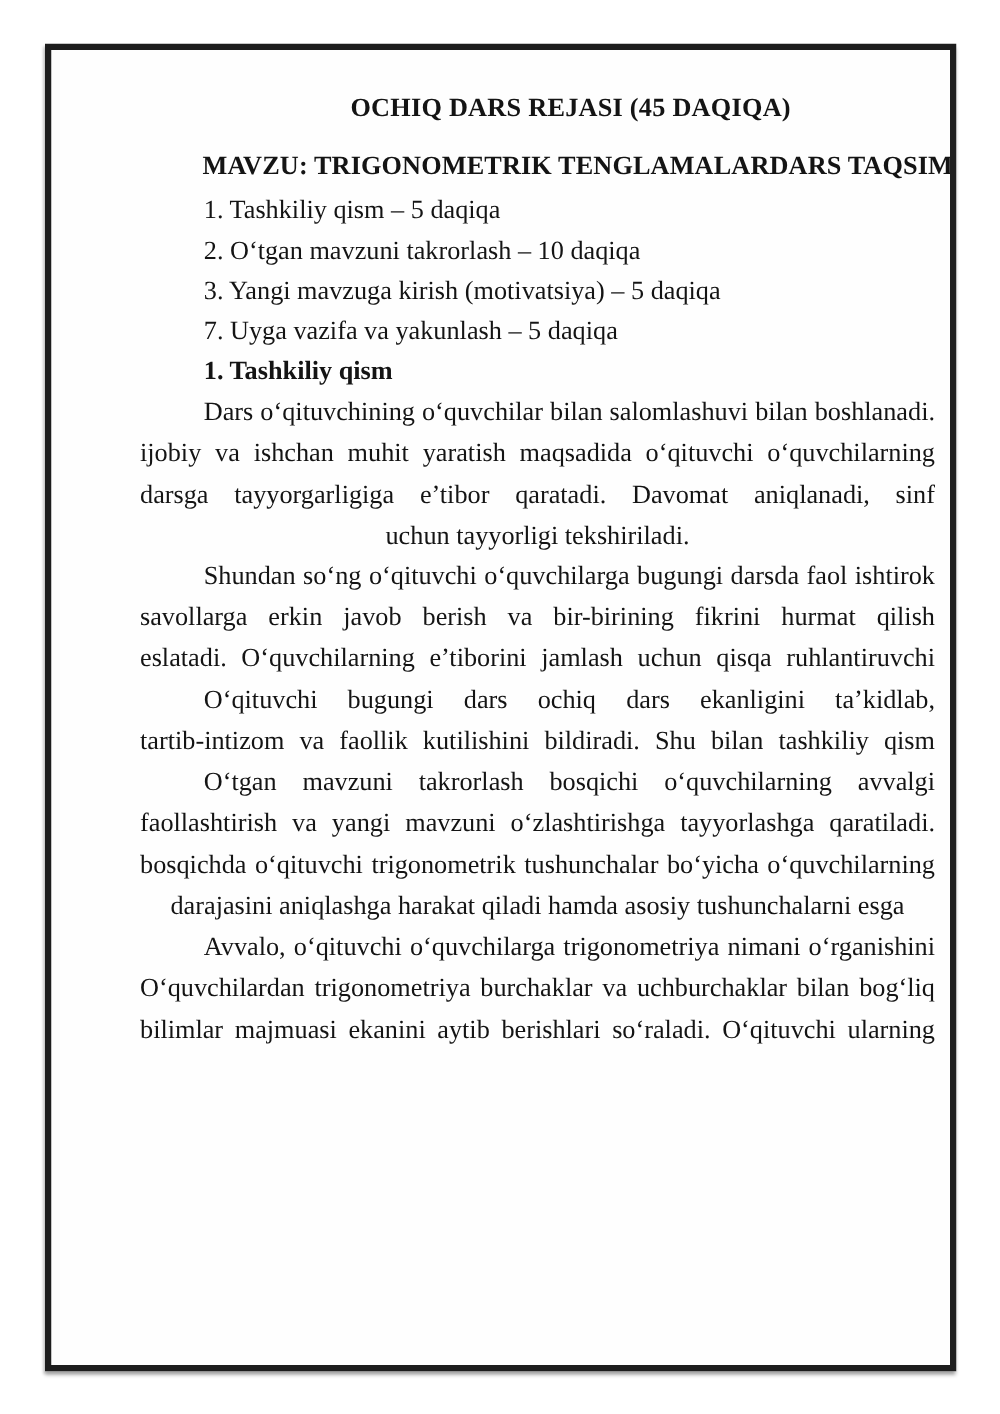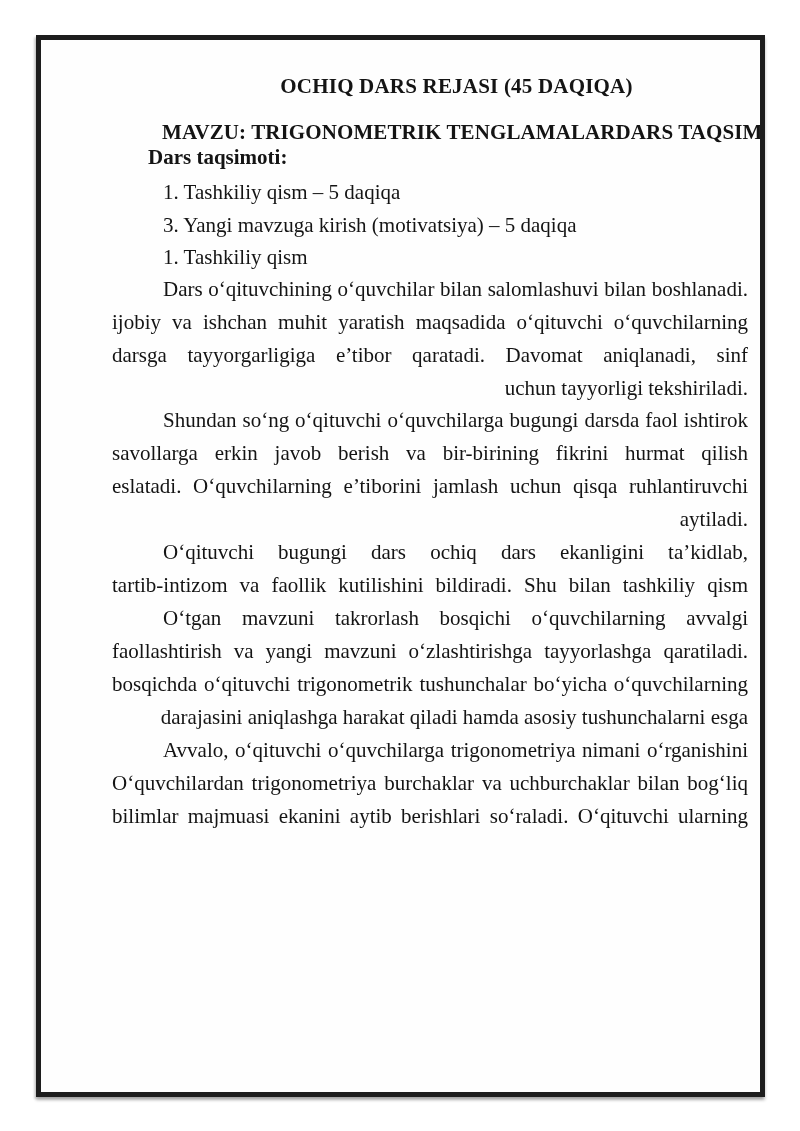--- a/index.html
+++ b/index.html
@@ -52,69 +52,69 @@
   .schedule-list {
     margin-top: 6px;
     font-family: Liberation Serif, serif;
   }
   .schedule-item {
     text-indent: 51px;
     max-height: 33px;
     overflow: hidden;
   }
   .section-heading {
-    font-weight: normal;
+    font-weight: bold;
     text-indent: 51px;
     max-height: 33px;
     overflow: hidden;
   }
   .para { margin: 0; }
   .ln {
     max-height: 33px;
     overflow: hidden;
-    text-align: right;
+    text-align: center;
   }
   
   .jl {
     text-align: justify;
     text-align-last: justify;
   }
   
   .fl { text-indent: 51px; }
 </style>
 </head>
 <body>
 
 <div class="page-frame">
 
   <div class="doc-title">OCHIQ DARS REJASI (45 DAQIQA)</div>
 
   <div class="topic-line">MAVZU: TRIGONOMETRIK TENGLAMALARDARS TAQSIMOTI</div>
 
-  <div class="schedule-heading">Dars taqsimoti:</div>
 
   <div class="schedule-list">
     <div class="schedule-item">1. Tashkiliy qism – 5 daqiqa</div>
+    <div class="schedule-item">2. O‘tgan mavzuni takrorlash – 10 daqiqa</div>
     <div class="schedule-item">3. Yangi mavzuga kirish (motivatsiya) – 5 daqiqa</div>
+    <div class="schedule-item">7. Uyga vazifa va yakunlash – 5 daqiqa</div>
   </div>
 
   <div class="section-heading">1. Tashkiliy qism</div>
 
   <div class="para">
     <div class="ln jl fl">Dars o‘qituvchining o‘quvchilar bilan salomlashuvi bilan boshlanadi. Sinfda</div>
     <div class="ln jl">ijobiy va ishchan muhit yaratish maqsadida o‘qituvchi o‘quvchilarning kayfiyati va</div>
     <div class="ln jl">darsga tayyorgarligiga e’tibor qaratadi. Davomat aniqlanadi, sinf xonasining dars</div>
     <div class="ln">uchun tayyorligi tekshiriladi.</div>
   </div>
 
   <div class="para">
     <div class="ln jl fl">Shundan so‘ng o‘qituvchi o‘quvchilarga bugungi darsda faol ishtirok etish,</div>
     <div class="ln jl">savollarga erkin javob berish va bir-birining fikrini hurmat qilish muhimligini</div>
     <div class="ln jl">eslatadi. O‘quvchilarning e’tiborini jamlash uchun qisqa ruhlantiruvchi so‘zlar</div>
-    <div class="ln">aytiladi.</div>
   </div>
 
   <div class="para">
     <div class="ln jl fl">O‘qituvchi bugungi dars ochiq dars ekanligini ta’kidlab, o‘quvchilardan</div>
     <div class="ln jl">tartib-intizom va faollik kutilishini bildiradi. Shu bilan tashkiliy qism yakunlanadi</div>
   </div>
 
 
   <div class="para">
     <div class="ln jl fl">O‘tgan mavzuni takrorlash bosqichi o‘quvchilarning avvalgi bilimlarini</div>

